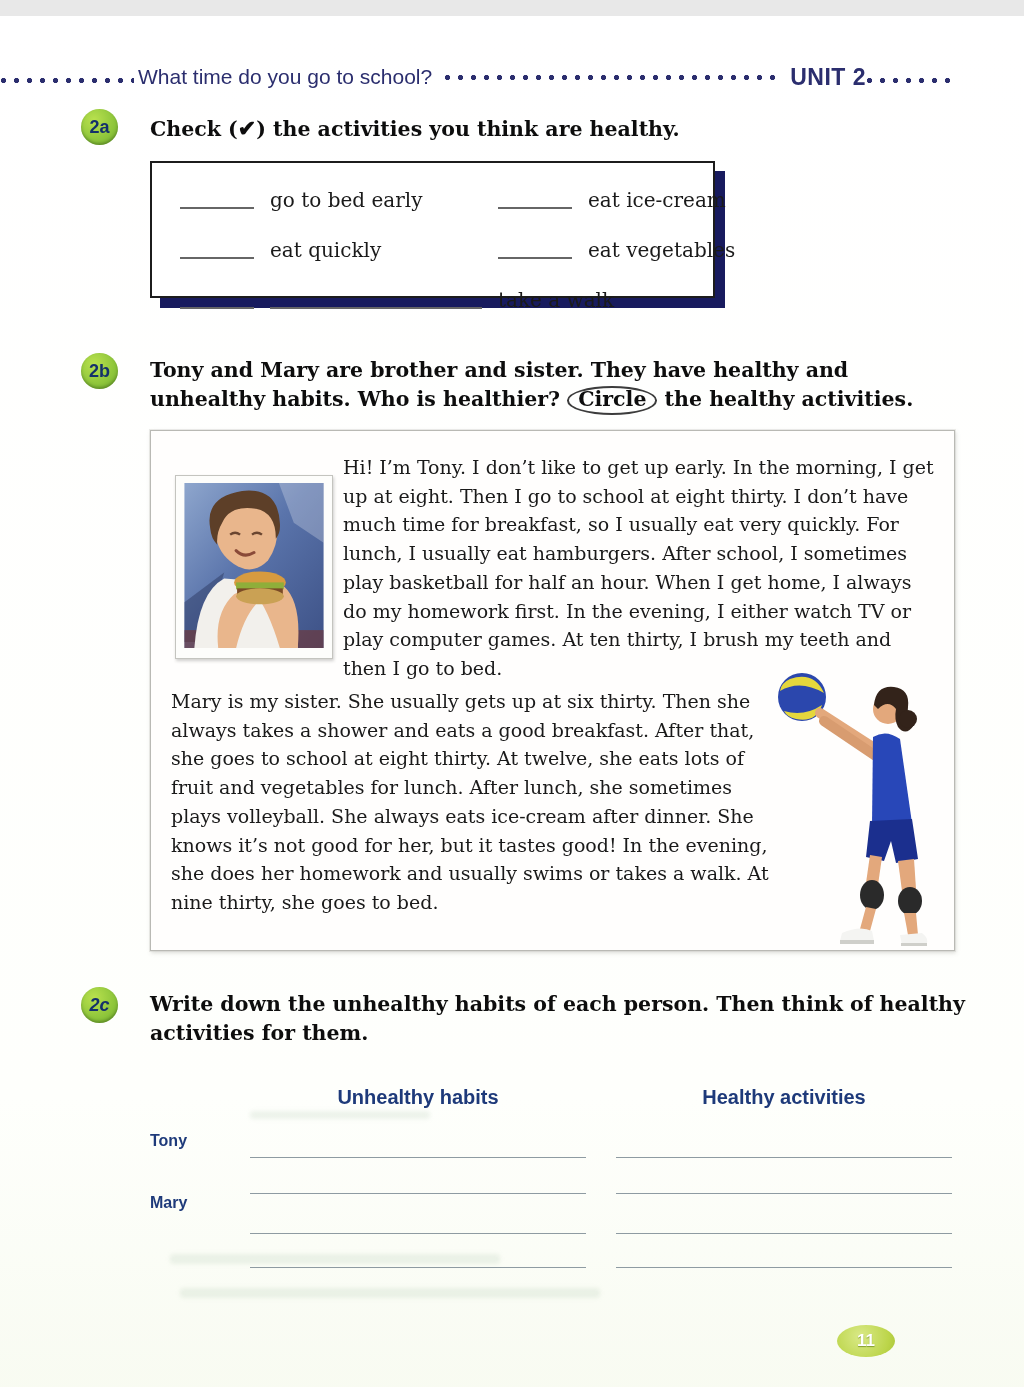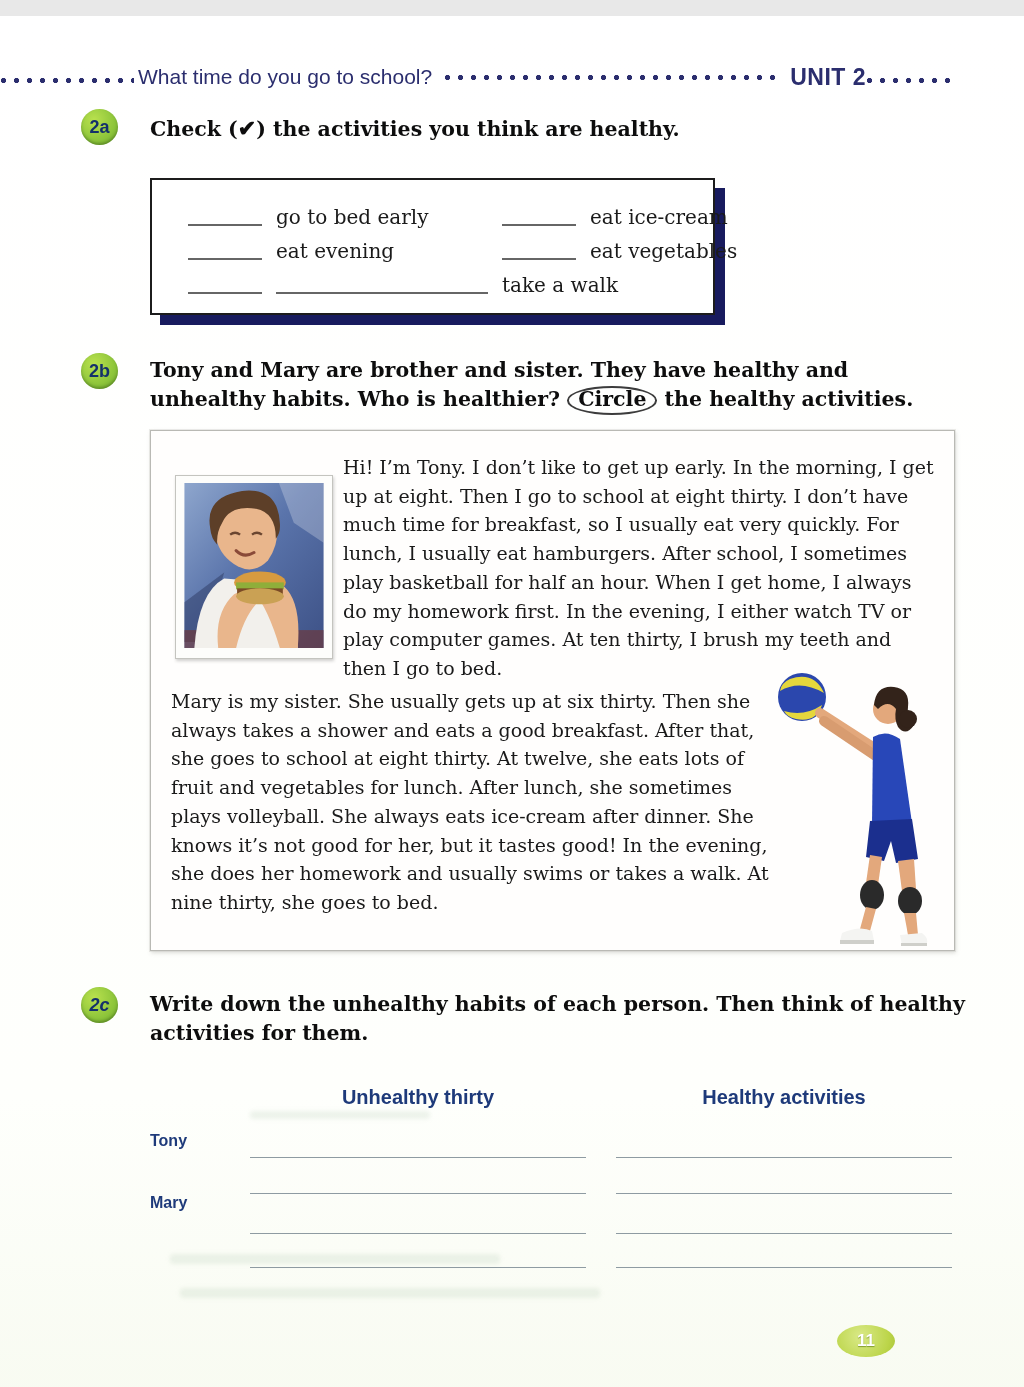--- a/index.html
+++ b/index.html
@@ -43,26 +43,27 @@
   .i2c { left:150px; top:974px; width:820px; }
 
   .circle-word {
     display:inline-block; border:2px solid #3c3c3c; border-radius:50%;
     padding:0 9px 1px 9px; line-height:1.15; font-weight:bold;
   }
   .checkmark { font-size:22px; }
 
   
   .chkbox {
-    position:absolute; left:150px; top:162px; width:565px; height:137px;
+    position:absolute; left:150px; top:145px; width:565px; height:137px;
     background:#fff; border:2px solid #1c1c1c;
     box-shadow:10px 10px 0 #181b5e;
     display:grid; grid-template-columns:74px 212px 74px 1fr;
     column-gap:14px; align-content:start; row-gap:0;
-    padding:20px 10px 0 36px;
+    padding:20px 10px 0 28px;
+    gap:16px;
   }
   .chkbox .blank { border-bottom:2px solid #666; height:24px; margin-top:2px; }
   .chkbox .lbl  { font-size:20px; line-height:34px; height:34px; white-space:nowrap; }
 
   
   .card {
     position:absolute; left:150px; top:414px; width:805px; height:521px;
     background:#fffefd; border:1px solid #b9b9b4;
     box-shadow:0 0 0 1px rgba(200,200,195,0.35), 1px 2px 4px rgba(120,120,110,0.25);
   }
@@ -123,21 +124,21 @@
   <div class="badge b2a">2a</div>
   <div class="instr i2a"><span>Check (</span><span class="checkmark">✔</span><span>) the activities you think are healthy.</span></div>
 
   <div class="chkbox">
     <div class="blank"></div>
     <div class="lbl">go to bed early</div>
     <div class="blank"></div>
     <div class="lbl">eat ice-cream</div>
 
     <div class="blank"></div>
-    <div class="lbl">eat evening</div>
+    <div class="lbl">eat quickly</div>
     <div class="blank"></div>
     <div class="lbl">eat vegetables</div>
 
     <div class="blank"></div>
     <div class="blank"></div>
     <div class="lbl">take a walk</div>
   </div>
 
   <div class="badge b2b">2b</div>
   <div class="instr i2b"><span>Tony and Mary are brother and sister. They have healthy and unhealthy habits. Who is healthier? </span><span class="circle-word">Circle</span><span> the healthy activities.</span></div>
@@ -219,21 +220,21 @@
         <rect x="131" y="286" width="26" height="3" fill="#cfcfca"></rect>
       </svg>
     </div>
   </div>
 
   <div class="badge b2c">2c</div>
   <div class="instr i2c">Write down the unhealthy habits of each person. Then think of healthy activities for them.</div>
 
   <div class="worksheet">
     <div class="ws-head"></div>
-    <div class="ws-head">Unhealthy thirty</div>
+    <div class="ws-head">Unhealthy habits</div>
     <div class="ws-head"></div>
     <div class="ws-head">Healthy activities</div>
 
     <div class="ws-label r1">Tony</div>
     <div class="ws-line r1"></div>
     <div class="ws-gap r1"></div>
     <div class="ws-line r1"></div>
 
     <div class="r2"></div>
     <div class="ws-line r2"></div>

